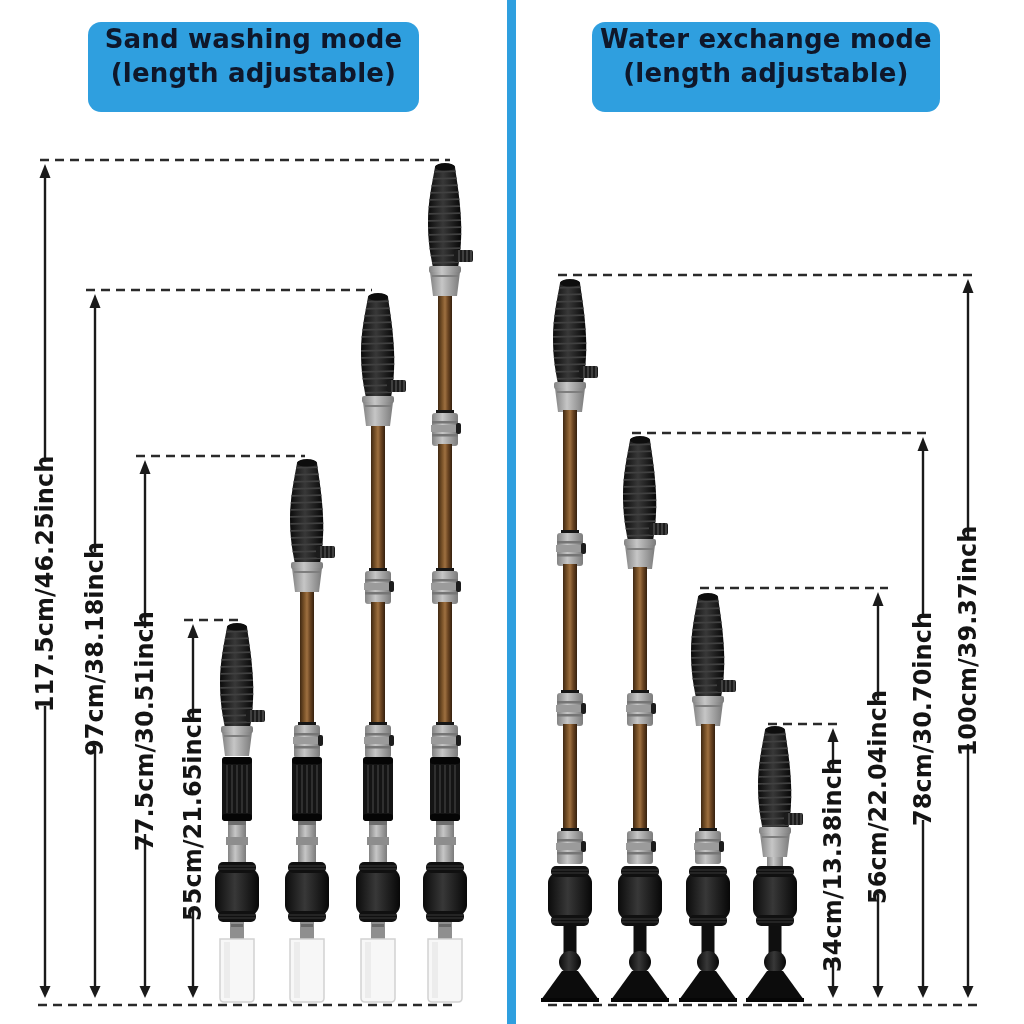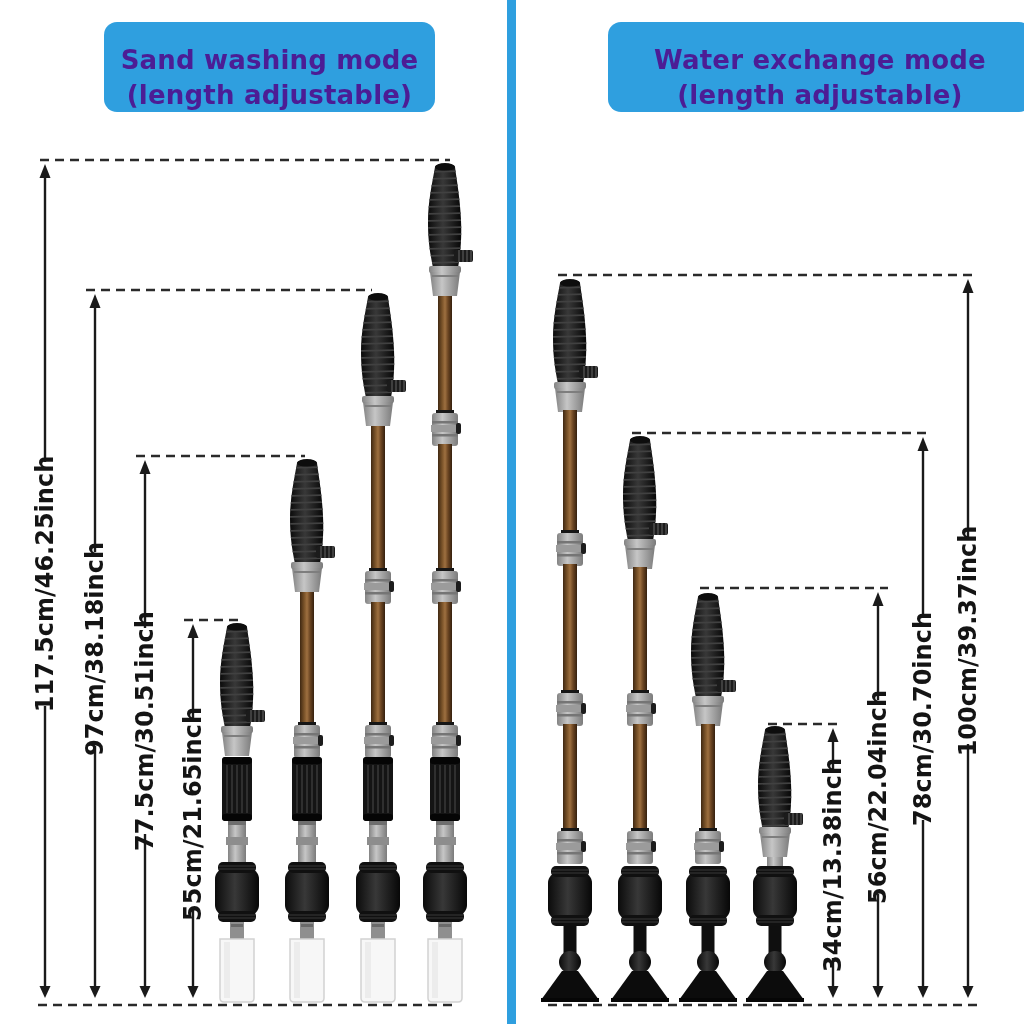--- a/index.html
+++ b/index.html
@@ -1,27 +1,27 @@
 <!DOCTYPE html>
 <html><head>
 <meta charset="utf-8">
 <style>
   html,body { margin:0; padding:0; background:#ffffff; }
   .stage {
     position:relative; width:1024px; height:1024px; background:#ffffff;
     overflow:hidden; font-family:"DejaVu Sans","Liberation Sans",sans-serif;
   }
   .banner {
-    position:absolute; top:22px; height:90px; background:#2F9FDF; color:#4c1d95;
-    border-radius:13px; display:flex; flex-direction:column; justify-content:flex-end;
+    position:absolute; top:22px; height:90px; background:#2F9FDF; color:#0f172a;
+    border-radius:13px; display:flex; flex-direction:column; justify-content:flex-start;
     align-items:center; text-align:center; font-size:26px; font-weight:600;
-    line-height:1.32; letter-spacing:0.2px;margin-left:16px;
+    line-height:1.32; letter-spacing:0.2px;
   }
   .banner-left  { left:88px;  width:331px; }
-  .banner-right { left:592px; width:424px; }
+  .banner-right { left:592px; width:348px; }
   .divider { position:absolute; top:0; left:507px; width:9px; height:1024px; background:#2F9FDF; }
   svg.diagram { position:absolute; left:0; top:0; }
   svg.diagram text {
     font-family:"DejaVu Sans","Liberation Sans",sans-serif;
     font-size:24px; font-weight:600; fill:#141414;
   }
 </style>
 </head>
 <body>
 

